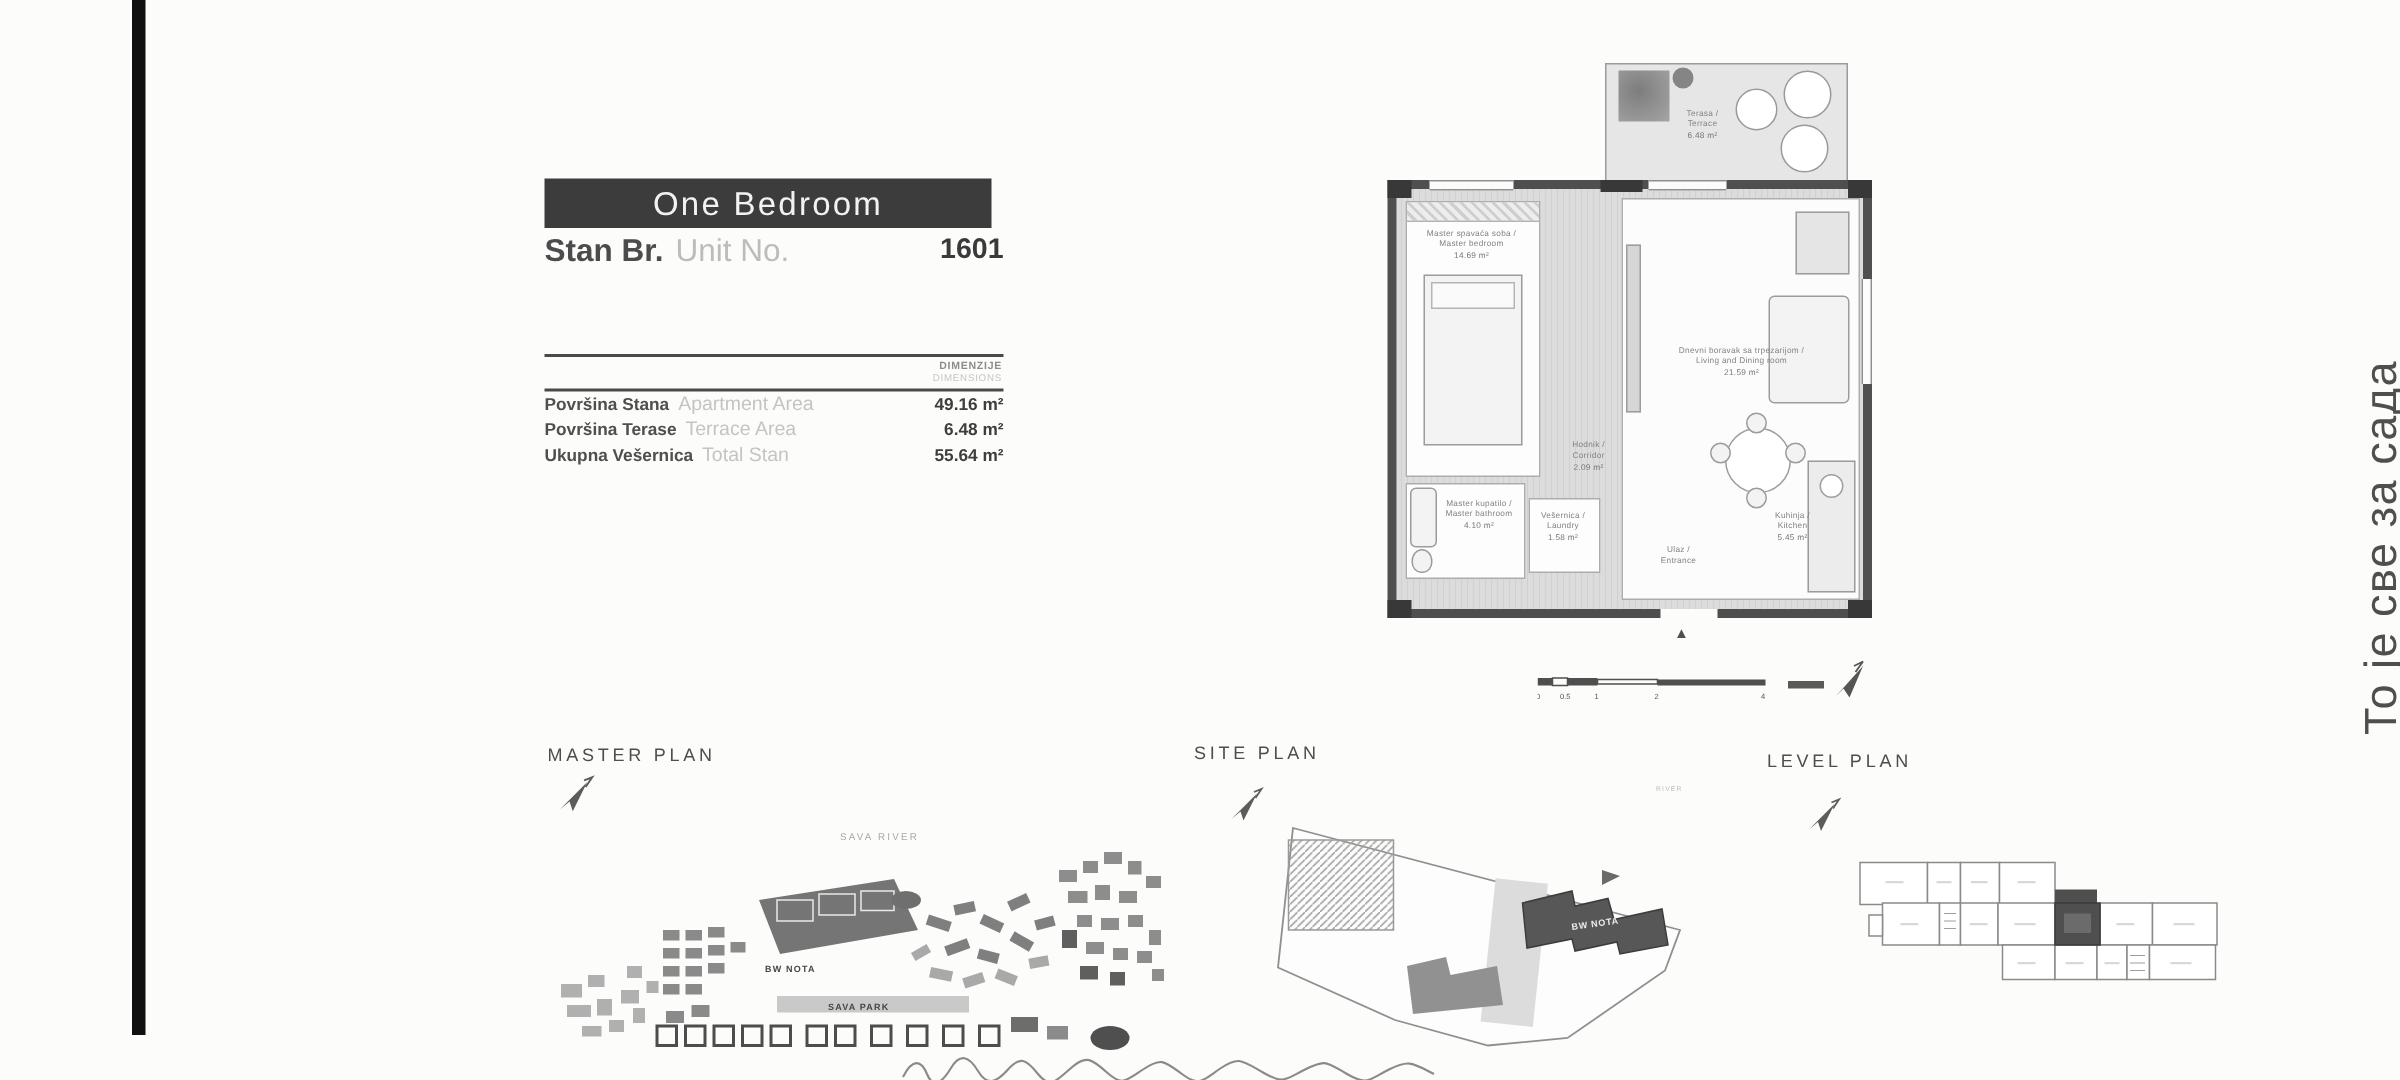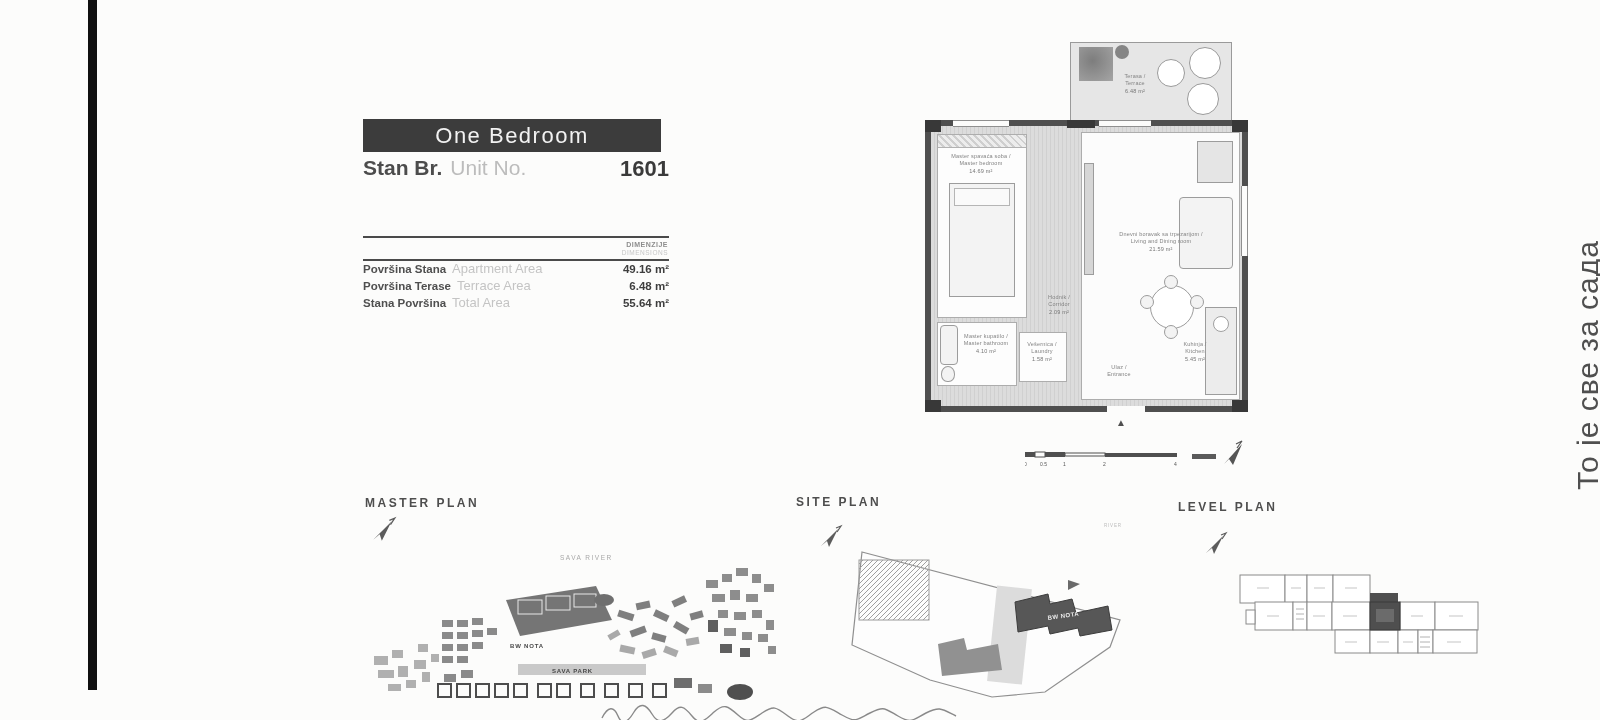--- a/index.html
+++ b/index.html
@@ -18,21 +18,21 @@
   .logo .mark{margin:6px 6px 0 2px;}
   .logo .nota{font-size:50px;font-weight:600;color:#383838;letter-spacing:7px;}
 
   
   .unit-banner{left:363px;top:119px;width:298px;height:33px;background:#3c3c3c;
                display:flex;align-items:center;justify-content:center;}
   .unit-banner span{color:#f2f2f2;font-size:22px;letter-spacing:1.5px;}
   .unit-line{left:363px;top:156px;width:306px;display:flex;align-items:flex-start;font-size:21px;}
   .unit-line .sr{font-weight:bold;color:#4c4c4c;}
   .unit-line .en{color:#bcbcbc;margin-left:8px;}
-  .unit-line .no{margin-left:auto;font-weight:bold;font-size:22px;color:#3a3a3a;}
+  .unit-line .no{margin-left:auto;font-weight:bold;font-size:19px;color:#3a3a3a;}
 
   
   .dims{left:363px;top:236px;width:306px;}
   .dims .head{border-top:2px solid #4a4a4a;border-bottom:2px solid #4a4a4a;
               text-align:right;padding:3px 1px 3px 0;}
   .dims .head .h1{display:block;font-size:7px;font-weight:bold;color:#8d8d8d;letter-spacing:.5px;}
   .dims .head .h2{display:block;font-size:6.5px;color:#c6c6c6;letter-spacing:.5px;margin-top:1px;}
   .dims .row{display:flex;align-items:baseline;height:17px;font-size:11.5px;}
   .dims .row .sr{font-weight:bold;color:#4f4f4f;}
   .dims .row .en{color:#c4c4c4;margin-left:6px;font-size:13px;}
@@ -47,21 +47,21 @@
   .room{position:absolute;background:#fdfdfd;border:1px solid #adadad;}
   .room-label{position:absolute;text-align:center;color:#838383;font-size:5.5px;line-height:1.3;letter-spacing:.2px;}
   .room-label span{display:block;}
   .room-label .sr::after{content:" /";}
   .room-label .area{margin-top:1px;color:#767676;}
   .furn{position:absolute;background:#f3f3f3;border:1px solid #9c9c9c;}
   .gap{position:absolute;background:#fcfcfb;}
   .entry-arrow{left:196px;top:377px;font-size:10px;color:#4f4f4f;}
 
   
-  .plan-title{font-size:12px;font-weight:bold;letter-spacing:2.5px;color:#4e4e4e;}
+  .plan-title{font-size:12px;font-weight:normal;letter-spacing:2.5px;color:#4e4e4e;}
 
   svg text{font-family:"Liberation Sans",sans-serif;}
   .t-river{font-size:6.5px;fill:#a8a8a8;letter-spacing:1.5px;}
   .t-map-dark{font-size:6px;font-weight:bold;fill:#474747;letter-spacing:.8px;}
   .t-bw-white{font-size:6px;font-weight:bold;fill:#ececec;letter-spacing:.5px;}
   .t-tiny-faint{font-size:4.5px;fill:#bcbcbc;letter-spacing:.8px;}
   .t-scale{font-size:5px;fill:#555;}
 </style>
 </head>
 <body>
@@ -90,22 +90,22 @@
       <span class="sr">Površina Stana</span>
       <span class="en">Apartment Area</span>
       <span class="val">49.16 m²</span>
     </div>
     <div class="row">
       <span class="sr">Površina Terase</span>
       <span class="en">Terrace Area</span>
       <span class="val">6.48 m²</span>
     </div>
     <div class="row">
-      <span class="sr">Stana Površina</span>
-      <span class="en">Total Area</span>
+      <span class="sr">Ukupna Vešernica</span>
+      <span class="en">Total Stan</span>
       <span class="val">55.64 m²</span>
     </div>
   </div>
 
   <div class="abs floorplan">
 
     <div class="abs fp-terrace">
       <div class="abs" style="left:8px;top:4px;width:34px;height:34px;background:radial-gradient(circle at 40% 40%,#7d7d7d,#a5a5a5);"></div>
       <div class="abs" style="left:44px;top:2px;width:14px;height:14px;border-radius:50%;background:#858585;"></div>
       <div class="abs" style="left:86px;top:16px;width:26px;height:26px;border-radius:50%;background:#fff;border:1px solid #9a9a9a;"></div>

